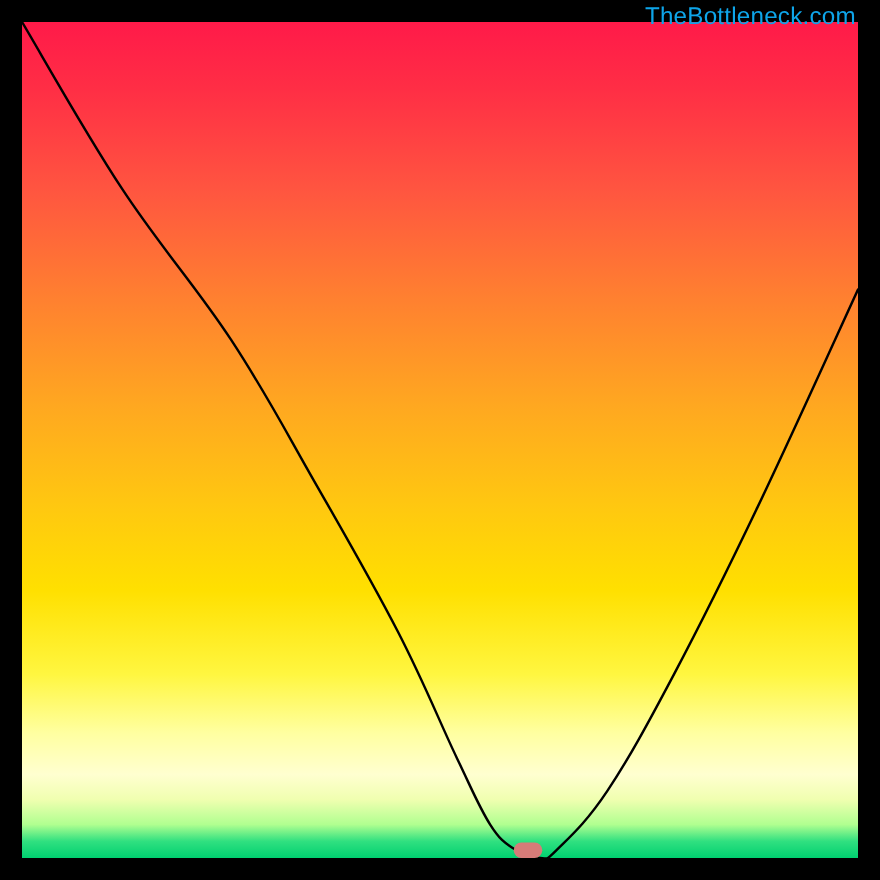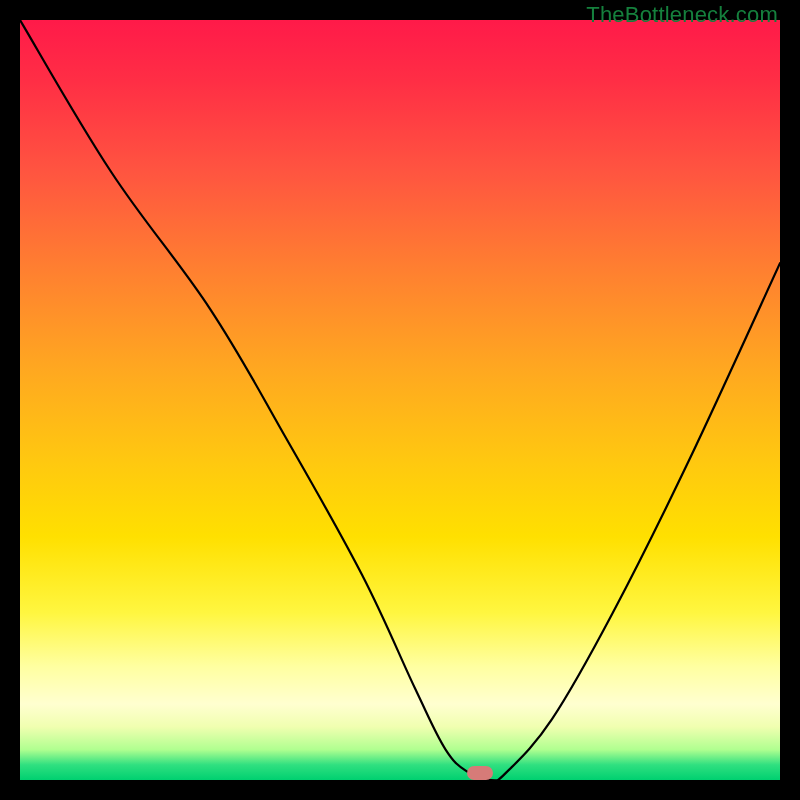--- a/index.html
+++ b/index.html
@@ -31,21 +31,21 @@
       #f0ffb0 93%,
       #b0ff90 96%,
       #30e080 98%,
       #00d070 100%
     );
   }
   .watermark {
     position: absolute;
     top: 2px;
     right: 22px;
-    color: #15803d;
+    color: #0ea5e9;
     font-size: 22px;
     font-weight: 500;
     letter-spacing: 0.2px;
   }
   .curve {
     position: absolute;
     left: 20px;
     top: 20px;
     width: 760px;
     height: 760px;

